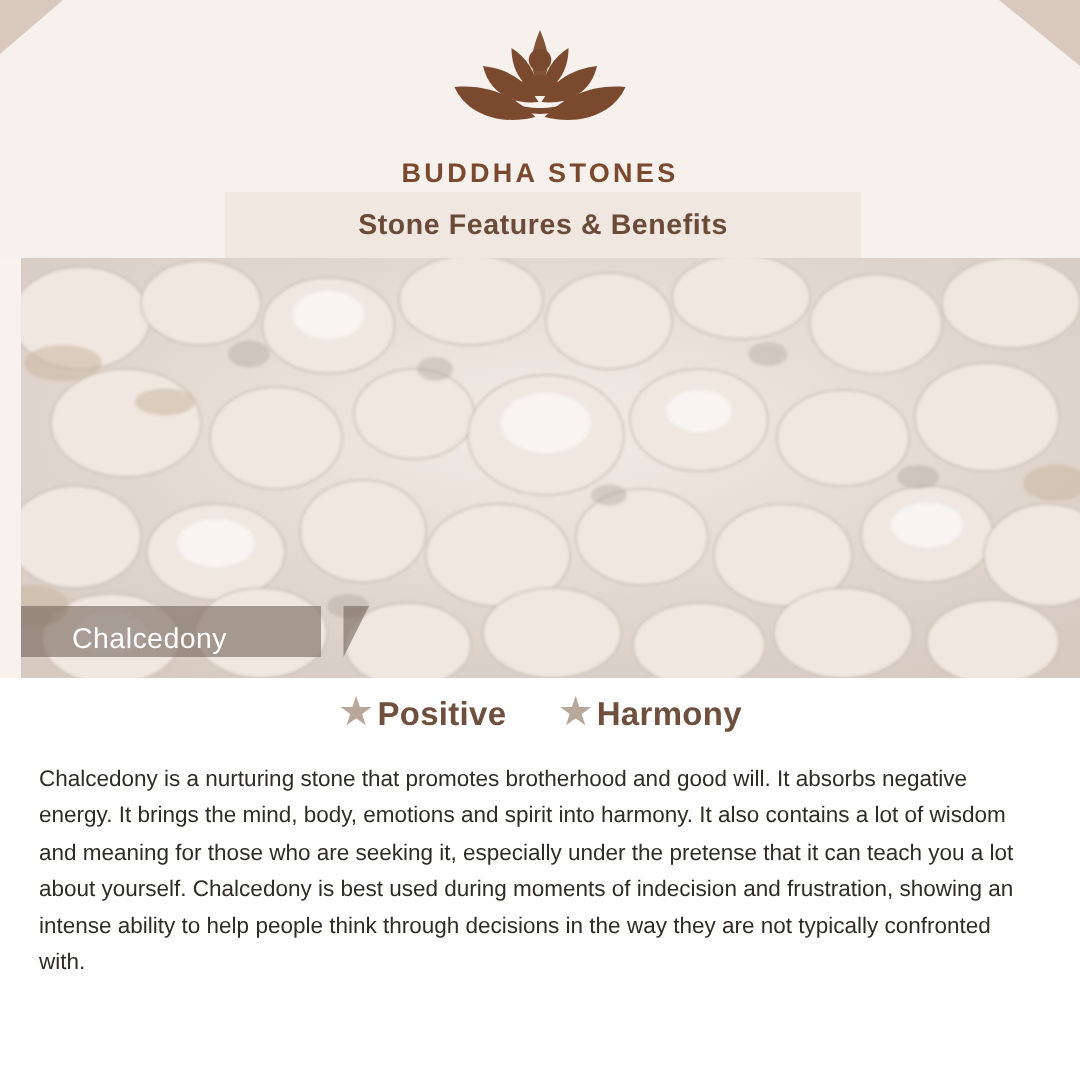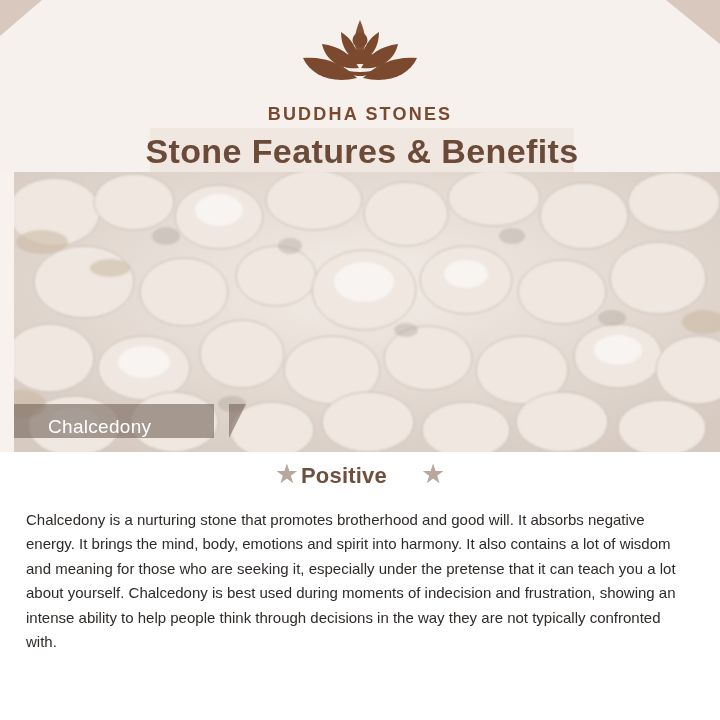--- a/index.html
+++ b/index.html
@@ -59,21 +59,21 @@
   .title-bar {
     position: absolute;
     left: 150px; top: 128px;
     width: 424px; height: 46px;
     background: #efe7e0;
     display: flex;
     align-items: center;
     justify-content: center;
   }
   .title-bar .title-text {
-    font-size: 34px;
+    font-size: 19px;
     font-weight: bold;
     color: #6b4a38;
     letter-spacing: 0.4px;
     white-space: nowrap;
   }
 
   
   .photo {
     position: absolute;
     left: 14px; top: 172px;
@@ -278,19 +278,20 @@
 
   <div class="white-panel"></div>
 
   <div class="keywords">
     <div class="kw">
       <span class="star">★</span>
       <span class="kw-text">Positive</span>
     </div>
     <div class="kw">
       <span class="star">★</span>
+      <span class="kw-text">Harmony</span>
     </div>
   </div>
 
   <div class="body-copy">Chalcedony is a nurturing stone that promotes brotherhood and good will. It absorbs negative energy. It brings the mind, body, emotions and spirit into harmony.  It also contains a lot of wisdom and meaning for those who are seeking it, especially under the pretense that it can teach you a lot about yourself. Chalcedony is best used during moments of indecision and frustration, showing an intense ability to help people think through decisions in the way they are not typically confronted with.</div>
 
   <div class="bottom-fill"></div>
 </div>
 
 </body></html>

